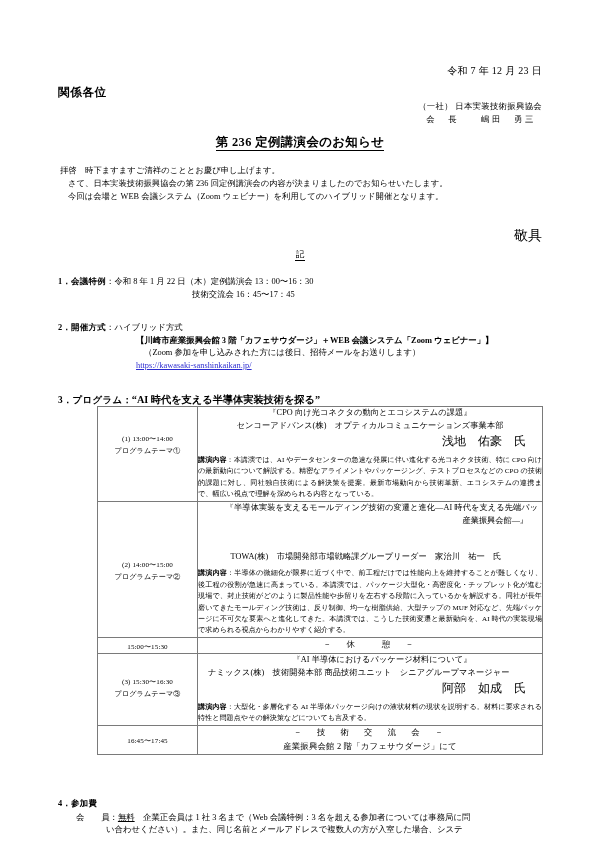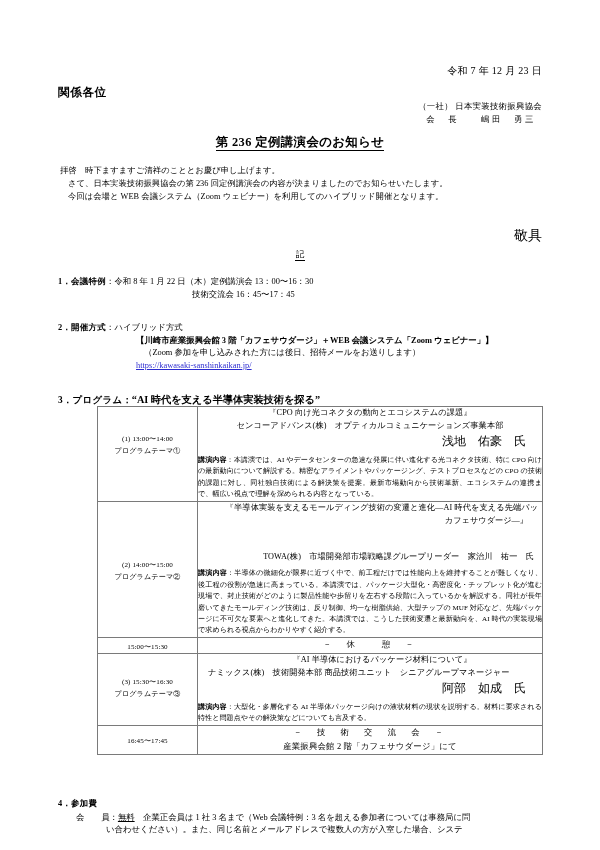--- a/index.html
+++ b/index.html
@@ -177,21 +177,21 @@
     font-size: 8.2px;
     text-align: right;
     padding-right: 14px;
   }
   .speaker {
     display: block;
     font-size: 8.2px;
     text-align: center;
     letter-spacing: 0.1px;
   }
-  .speaker.right { text-align: right; padding-right: 8px; }
+  .speaker.right { padding-right: 8px; }
   .speaker-name {
     display: block;
     font-size: 12px;
     text-align: right;
     padding-right: 16px;
   }
   .abstract {
     display: block;
     margin-top: 4px;
     font-size: 7.1px;
@@ -289,21 +289,21 @@
         </td>
       </tr>
 
       <tr>
         <td class="time-cell vcenter-pad2">
           <span class="t1">(2) 14:00〜15:00</span>
           <span class="t2">プログラムテーマ②</span>
         </td>
         <td class="body-cell">
           <span class="talk-title left-ish">『半導体実装を支えるモールディング技術の変遷と進化—AI 時代を支える先端パッ</span>
-          <span class="talk-title2">カフェサウダージ—』</span>
+          <span class="talk-title2">産業振興会館—』</span>
           <span class="gap-line"></span>
           <span class="speaker right">TOWA(株)　市場開発部市場戦略課グループリーダー　家治川　祐一　氏</span>
           <span class="abstract"><b>講演内容</b><span>：半導体の微細化が限界に近づく中で、前工程だけでは性能向上を維持することが難しくなり、後工程の役割が急速に高まっている。本講演では、パッケージ大型化・高密度化・チップレット化が進む現場で、封止技術がどのように製品性能や歩留りを左右する段階に入っているかを解説する。同社が長年磨いてきたモールディング技術は、反り制御、均一な樹脂供給、大型チップの MUF 対応など、先端パッケージに不可欠な要素へと進化してきた。本講演では、こうした技術変遷と最新動向を、AI 時代の実装現場で求められる視点からわかりやすく紹介する。</span></span>
         </td>
       </tr>
 
       <tr>
         <td class="time-cell vcenter-pad3">
           <span class="t1">15:00〜15:30</span>
         </td>

